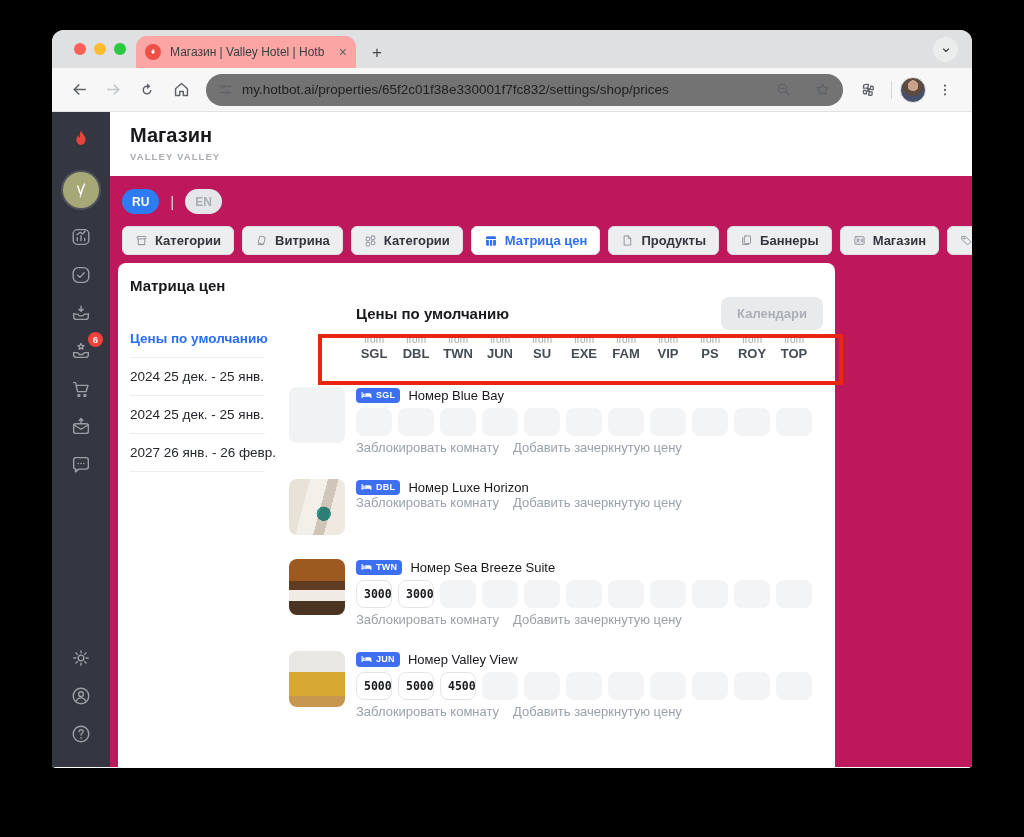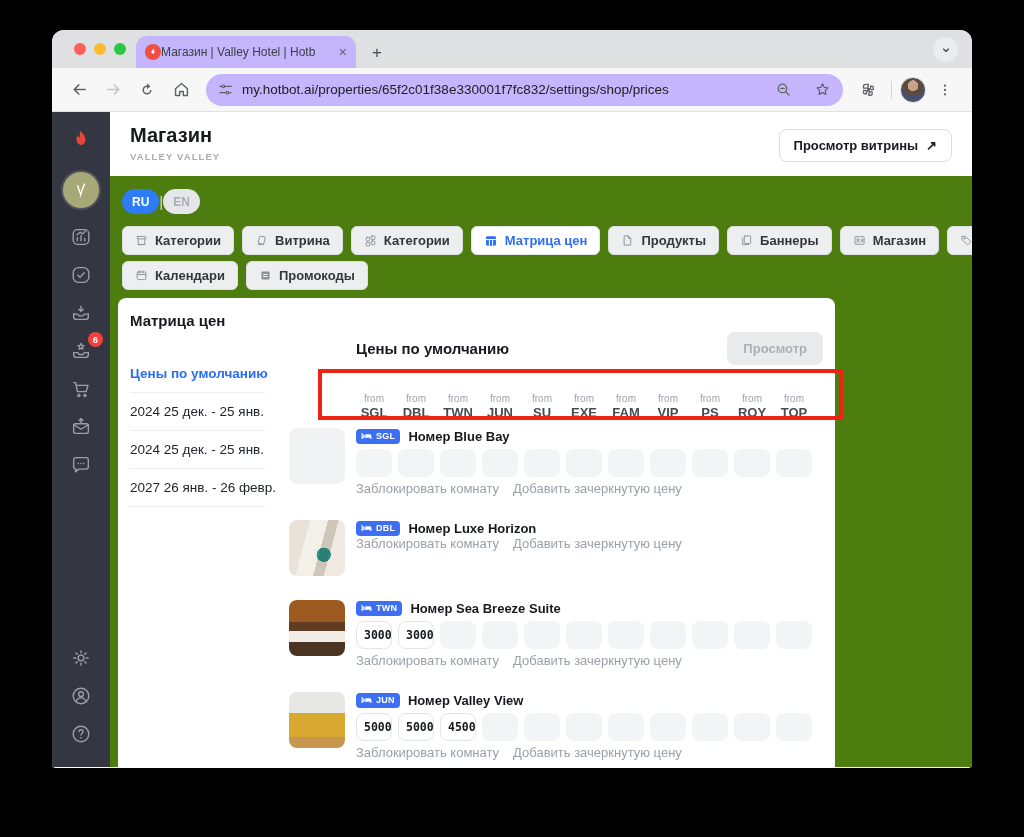--- a/index.html
+++ b/index.html
@@ -6,34 +6,34 @@
   html,body { width:1024px; height:837px; background:#000; font-family:"Liberation Sans", sans-serif; overflow:hidden; }
 
   .window { position:absolute; left:52px; top:30px; width:920px; height:738px;
             border-radius:12px 12px 4px 4px; overflow:hidden; background:#fff; }
 
   
   .tabstrip { height:38px; background:#dee0e1; position:relative; display:flex; align-items:flex-end; }
   .lights { position:absolute; left:22px; top:13px; display:flex; gap:8px; }
   .light { width:12px; height:12px; border-radius:50%; }
   .light.r { background:#ff5f57; } .light.y { background:#febc2e; } .light.g { background:#28c840; }
-  .tab { margin-left:84px; width:220px; height:32px; background:#c4b5fd; border-radius:11px 11px 0 0;
-         display:flex; align-items:center; gap:0; padding:0 9px; }
+  .tab { margin-left:84px; width:220px; height:32px; background:#fca5a5; border-radius:11px 11px 0 0;
+         display:flex; align-items:center; gap:9px; padding:0 9px; }
   .favicon { width:16px; height:16px; border-radius:50%; background:#ee5047; flex:none;
              display:flex; align-items:center; justify-content:center; }
   .tab-title { font-size:12px; color:#3c4043; white-space:nowrap; overflow:hidden; flex:1; }
   .tab-close { color:#5f6368; font-size:14px; flex:none; cursor:default; }
   .newtab { margin-left:10px; margin-bottom:7px; color:#45484d; font-size:17px; line-height:17px; padding:0 6px; }
   .strip-chevron { position:absolute; right:14px; top:7px; width:25px; height:25px; border-radius:50%;
                    background:#ebecec; display:flex; align-items:center; justify-content:center; }
 
   .toolbar { height:44px; background:#f7f7f8; display:flex; align-items:center; padding:0 12px; gap:4px;
              border-bottom:1px solid #e0e2e4; }
   .tb-ic { width:30px; height:30px; display:flex; align-items:center; justify-content:center; border-radius:50%; flex:none; }
-  .urlbar { flex:1; height:32px; background:#c4b5fd; border-radius:16px; margin:0 6px;
+  .urlbar { flex:1; height:32px; background:#737373; border-radius:16px; margin:0 6px;
             display:flex; align-items:center; padding:0 6px 0 12px; gap:9px; min-width:0; }
   .url-text { font-size:13.5px; color:#202124; white-space:nowrap; overflow:hidden; flex:1; }
   .chrome-divider { width:1px; height:18px; background:#d4d6d8; margin:0 4px; }
   .chrome-avatar { width:26px; height:26px; border-radius:50%; flex:none;
       background:radial-gradient(circle at 50% 32%, #c9a08a 0 26%, #5a4a3f 27% 52%, #47506b 53%); border:1px solid #d7d9db; }
 
   
   .app { display:flex; height:655px; }
   .side { width:58px; background:#343741; display:flex; flex-direction:column; align-items:center;
           padding:8px 0 14px; flex:none; }
@@ -41,28 +41,28 @@
   .side-item svg { stroke:#9aa0a8; fill:none; stroke-width:1.5; stroke-linecap:round; stroke-linejoin:round; }
   .side-item[data-name="flame-logo-icon"] { height:38px; margin-bottom:8px; }
   .side-item[data-name="flame-logo-icon"] svg { fill:#e5463c; stroke:none; }
   .side-avatar { width:36px; height:36px; border-radius:50%; background:#a6a878; margin:4px 0 10px;
                  display:flex; align-items:center; justify-content:center; box-shadow:0 0 0 2px #50535c; }
   .side-badge { position:absolute; top:-2px; right:-2px; min-width:15px; height:15px; border-radius:8px;
                 background:#f4403b; color:#fff; font-size:9.5px; font-weight:bold; display:flex;
                 align-items:center; justify-content:center; padding:0 3px; }
   .side-spacer { flex:1; }
 
-  .main { flex:1; background:#4d7c0f; overflow:hidden; position:relative; }
+  .main { flex:1; background:#be185d; overflow:hidden; position:relative; }
   .page-header { background:#fff; padding:12px 20px 14px; display:flex; justify-content:space-between; align-items:flex-start; }
   .page-title { font-size:20px; font-weight:bold; color:#17191d; }
   .page-sub { font-size:9.5px; letter-spacing:1.1px; color:#a9adb2; font-weight:bold; margin-top:4px; }
   .preview-btn { margin-top:5px; background:#fff; border:1px solid #dadde0; border-radius:8px;
                  padding:8px 14px; font-size:13px; font-weight:bold; color:#17191d; display:flex; gap:8px; align-items:center; }
 
-  .lang-row { padding:13px 12px 9px; display:flex; align-items:center; }
+  .lang-row { padding:13px 12px 9px; display:flex; align-items:center; gap:11px; }
   .pill { min-width:34px; height:25px; border-radius:13px; display:flex; align-items:center; justify-content:center;
           font-size:12px; font-weight:bold; padding:0 10px; }
   .pill.active { background:#2e7bf6; color:#fff; }
   .pill.idle { background:#e4e6e9; color:#a7adb4; }
   .lang-sep { color:#d4d7da; font-size:15px; }
 
   .tabs-wrap { padding:3px 12px 0; width:840px; }
   .tabs-row { display:flex; gap:8px; margin-bottom:6px; }
   .nav-tab { height:29px; display:flex; align-items:center; gap:7px; padding:0 12px; border-radius:6px;
              background:#eceef0; border:1px solid #dcdfe2; font-size:13px; font-weight:bold; color:#33363c; white-space:nowrap; }
@@ -77,38 +77,38 @@
   .period-item { font-size:13.5px; color:#23262b; padding:11px 0; border-bottom:1px solid #eceef0; white-space:nowrap; }
   .period-item.active { color:#2a6df5; font-weight:bold; }
   .add-period { margin-top:16px; width:100%; height:34px; background:#fff; border:1px solid #d9dcdf; border-radius:8px;
                 font-size:13px; font-weight:bold; color:#17191d; }
 
   .right-col { flex:1; margin-left:24px; position:relative; }
   .rc-head { display:flex; justify-content:space-between; align-items:center; margin:22px 0 4px; padding-left:67px; }
   .rc-title { font-size:15px; font-weight:bold; color:#17191d; }
   .save-btn { background:#e8eaec; border:none; border-radius:8px; padding:9px 16px; font-size:13px; font-weight:bold; color:#abb0b7; }
 
-  .cols-wrap { position:relative; height:51px; display:flex; align-items:flex-end; margin-bottom:8px; }
+  .cols-wrap { position:relative; height:51px; display:flex; align-items:flex-start; margin-bottom:2px; }
   .red-box { position:absolute; left:29px; top:0; width:525px; height:51px; border:4px solid #ee2413; pointer-events:none; z-index:5; }
   .cols-row { display:flex; gap:6px; margin-left:67px; }
   .col-cell { width:36px; text-align:center; }
   .col-from { font-size:10px; color:#a0a5ab; }
   .col-code { font-size:13px; font-weight:bold; color:#464c54; margin-top:1px; }
 
   .room-row { display:flex; gap:11px; margin-bottom:24px; }
   .thumb { width:56px; height:56px; border-radius:8px; flex:none; background:#f1f2f3; }
   .thumb.ph-hall { background:linear-gradient(105deg,#e9e2d8 0 30%,#f3efe9 30% 55%,#cfc6b9 55% 70%,#efe9e2 70%),
                    radial-gradient(circle at 62% 62%, #36a3a0 0 14%, transparent 15%); background-blend-mode:multiply; }
   .thumb.ph-orange { background:linear-gradient(180deg,#9c5a20 0 40%,#5f3c22 40% 55%,#f0ebe4 55% 75%,#4b3321 75%); }
   .thumb.ph-yellow { background:linear-gradient(180deg,#e9e7e3 0 38%,#d8a930 38% 80%,#c7964f 80%); }
   .room-main { flex:1; }
   .room-title { display:flex; align-items:center; gap:8px; height:16px; }
   .room-badge { display:inline-flex; align-items:center; gap:4px; background:#3d6ff2; color:#fff;
                 border-radius:4px; padding:2.5px 5px; font-size:9px; font-weight:bold; letter-spacing:.3px; }
-  .room-name { font-size:13px; font-weight:bold; color:#17191d; }
+  .room-name { font-size:13px; font-weight:normal; color:#17191d; }
   .price-row { display:flex; gap:6px; margin:5px 0 4px; }
   .price-cell { width:36px; height:28px; border-radius:8px; border:none; background:#f3f4f6;
                 font-family:"DejaVu Sans Mono", monospace; font-size:11.5px; font-weight:bold; color:#17191d;
                 padding:0 0 0 7px; outline:none; }
   .price-cell.filled { background:#fff; border:1px solid #e2e5e9; }
   .room-links { display:flex; gap:14px; font-size:13px; color:#9ba1a8; }
 
   svg { display:block; }
 </style>
 </head>
@@ -282,24 +282,20 @@
           </svg>
         </div>
       </div>
 
     <div class="main" data-name="app-main">
       <div class="page-header" data-name="page-header">
         <div>
           <div class="page-title" data-name="page-title">Магазин</div>
           <div class="page-sub" data-name="property-name">VALLEY VALLEY</div>
         </div>
-        <button class="preview-btn" data-name="preview-storefront-button">
-          <span>Просмотр витрины</span>
-          <span data-name="external-link-arrow-icon">↗</span>
-        </button>
       </div>
 
       <div class="lang-row" data-name="language-switcher">
         <div class="pill active" data-name="lang-tab-ru">RU</div>
         <span class="lang-sep" data-name="lang-separator">|</span>
         <div class="pill idle" data-name="lang-tab-en">EN</div>
       </div>
 
       <div class="tabs-wrap" id="navTabs" data-name="shop-nav-tabs">
           <div class="tabs-row">
@@ -369,59 +365,39 @@
               </span>
               <span data-name="tab-label">Магазин</span>
             </div>
             <div class="nav-tab" data-name="shop-tab-tags">
               <span class="nt-ic" data-name="tags-icon">
                 <svg width="13" height="13" viewBox="0 0 24 24">
                   <path d="M4 4.5h6.2L20 14.3l-5.8 5.8L4 10.7z"></path>
                   <circle cx="8" cy="8.2" r="1.2"></circle>
                 </svg>
               </span>
-            </div>
-          </div>
-          <div class="tabs-row">
-            <div class="nav-tab" data-name="shop-tab-calendars">
-              <span class="nt-ic" data-name="calendars-icon">
-                <svg width="13" height="13" viewBox="0 0 24 24">
-                  <rect x="4" y="5.5" width="16" height="14" rx="2"></rect>
-                  <path d="M4 10.2h16M9 3.3v4M15 3.3v4"></path>
-                </svg>
-              </span>
-              <span data-name="tab-label">Календари</span>
-            </div>
-            <div class="nav-tab" data-name="shop-tab-promocodes">
-              <span class="nt-ic" data-name="promocodes-icon">
-                <svg width="13" height="13" viewBox="0 0 24 24">
-                  <rect x="4.5" y="4.5" width="15" height="15" rx="2" fill="currentColor" stroke="none"></rect>
-                  <path d="M8.5 10h7M8.5 14h7" stroke="#fff" stroke-width="1.7" fill="none" stroke-linecap="round"></path>
-                </svg>
-              </span>
-              <span data-name="tab-label">Промокоды</span>
             </div>
           </div>
         </div>
 
       <div class="card" data-name="price-matrix-card">
         <div class="left-col" data-name="periods-column">
           <div class="panel-title" data-name="panel-title">Матрица цен</div>
           <div id="periodList" data-name="period-list">
               <div class="period-item active" data-name="period-item">Цены по умолчанию</div>
               <div class="period-item" data-name="period-item">2024 25 дек. - 25 янв.</div>
               <div class="period-item" data-name="period-item">2024 25 дек. - 25 янв.</div>
               <div class="period-item" data-name="period-item">2027 26 янв. - 26 февр.</div>
             </div>
         </div>
 
         <div class="right-col" data-name="prices-column">
           <div class="rc-head">
             <div class="rc-title" data-name="section-title">Цены по умолчанию</div>
-            <button class="save-btn" data-name="save-button">Просмотр</button>
+            <button class="save-btn" data-name="save-button">Календари</button>
           </div>
 
           <div class="cols-wrap" data-name="room-type-header-row">
             <div class="red-box" data-name="highlight-red-box"></div>
             <div class="cols-row" id="colsRow">
                 <div class="col-cell" data-name="room-type-column-header">
                   <div class="col-from" data-name="from-label">from</div>
                   <div class="col-code" data-name="room-type-code">SGL</div>
                 </div>
                 <div class="col-cell" data-name="room-type-column-header">

